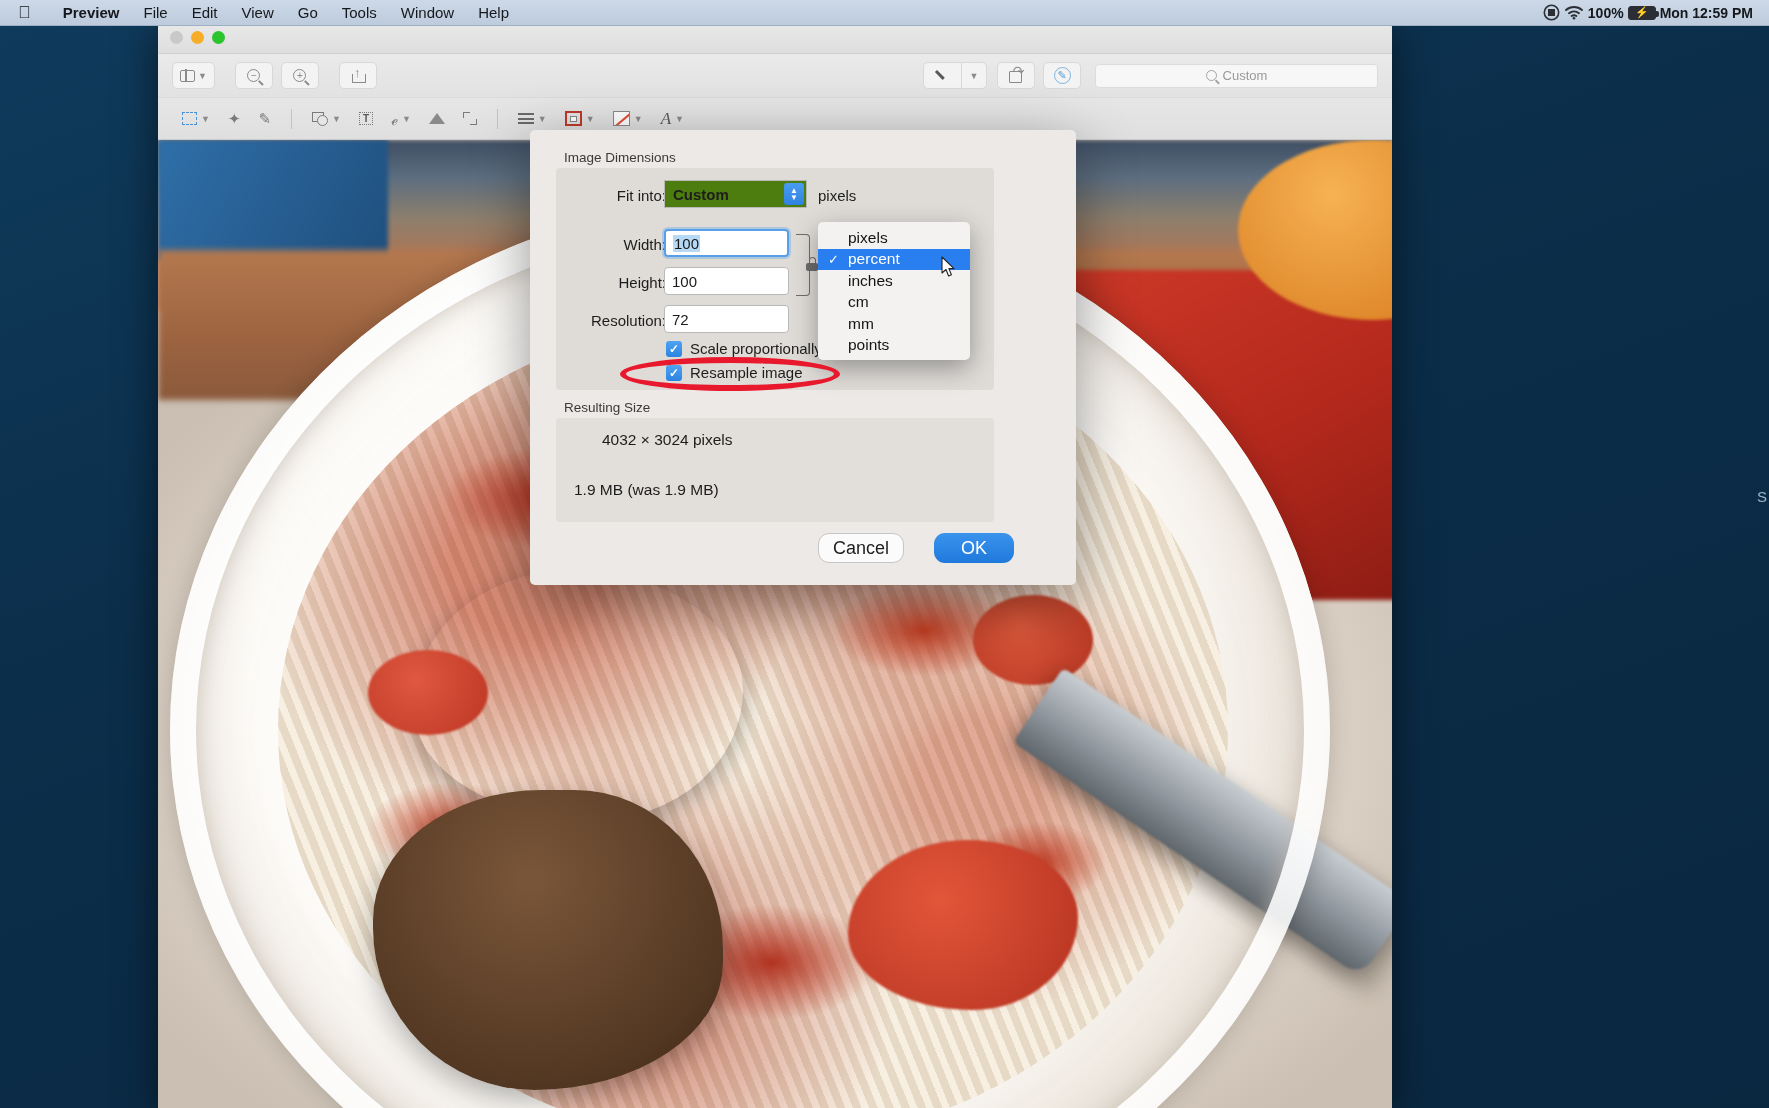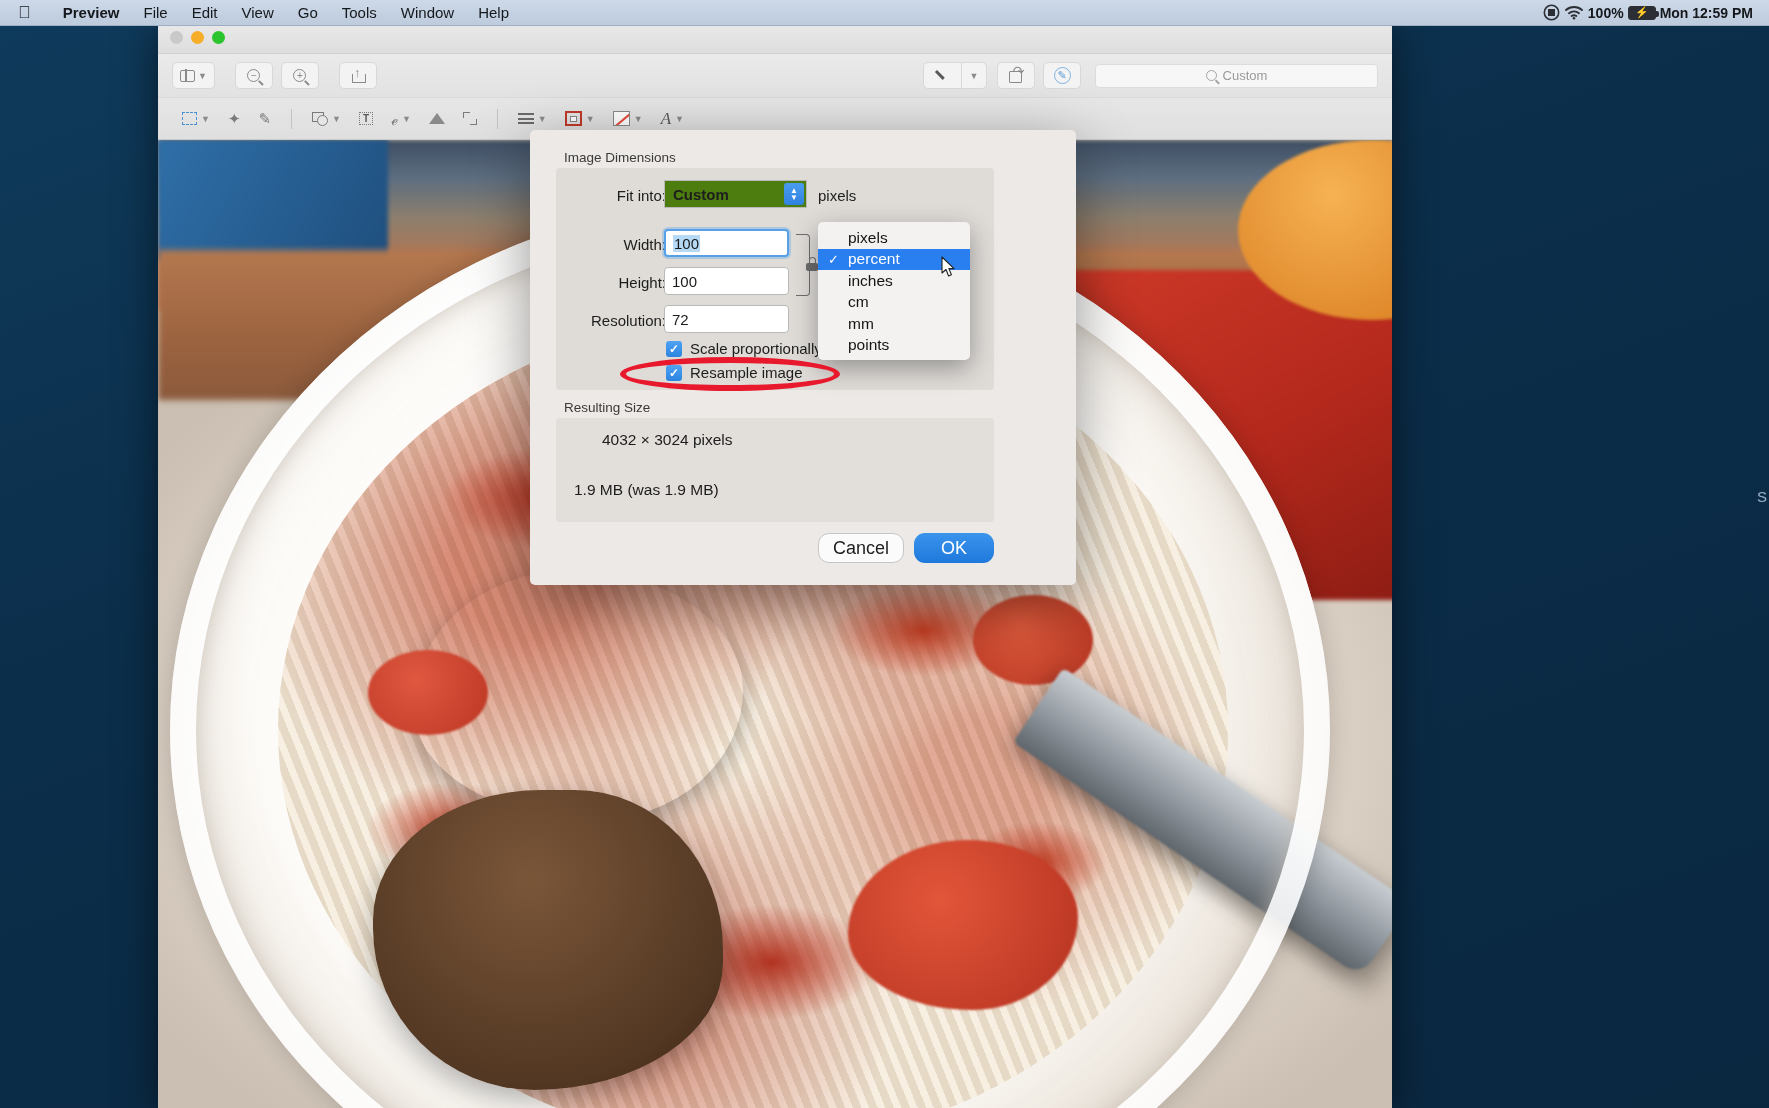--- a/index.html
+++ b/index.html
@@ -363,21 +363,21 @@
     position:absolute; background: rgba(216,211,206,.5); border-radius:4px;
   }
   .resline { position:absolute; font-size:15.5px; color:#1c1c1c; }
 
   .btn {
     position:absolute; height:30px; border-radius:11px;
     display:flex; align-items:center; justify-content:center;
     font-size:18px;
   }
   .btn.cancel { background:#fbfbfb; border:1px solid #c6c6c6; color:#1d1d1d; }
-  .btn.ok { background: linear-gradient(180deg,#3a93ec,#1f79dc); color:#fff; }
+  .btn.ok { background: linear-gradient(180deg,#3a93ec,#1f79dc); color:#fff;margin-left:20px; }
 
   
   #dropdown {
     position:absolute; left:818px; top:222px; width:152px; height:138px;
     background:#f4f2f0;
     border-radius:5px;
     box-shadow: 0 8px 26px rgba(0,0,0,.35);
     z-index: 50; padding: 5px 0;
     font-size: 15.5px; color:#141414;
   }

